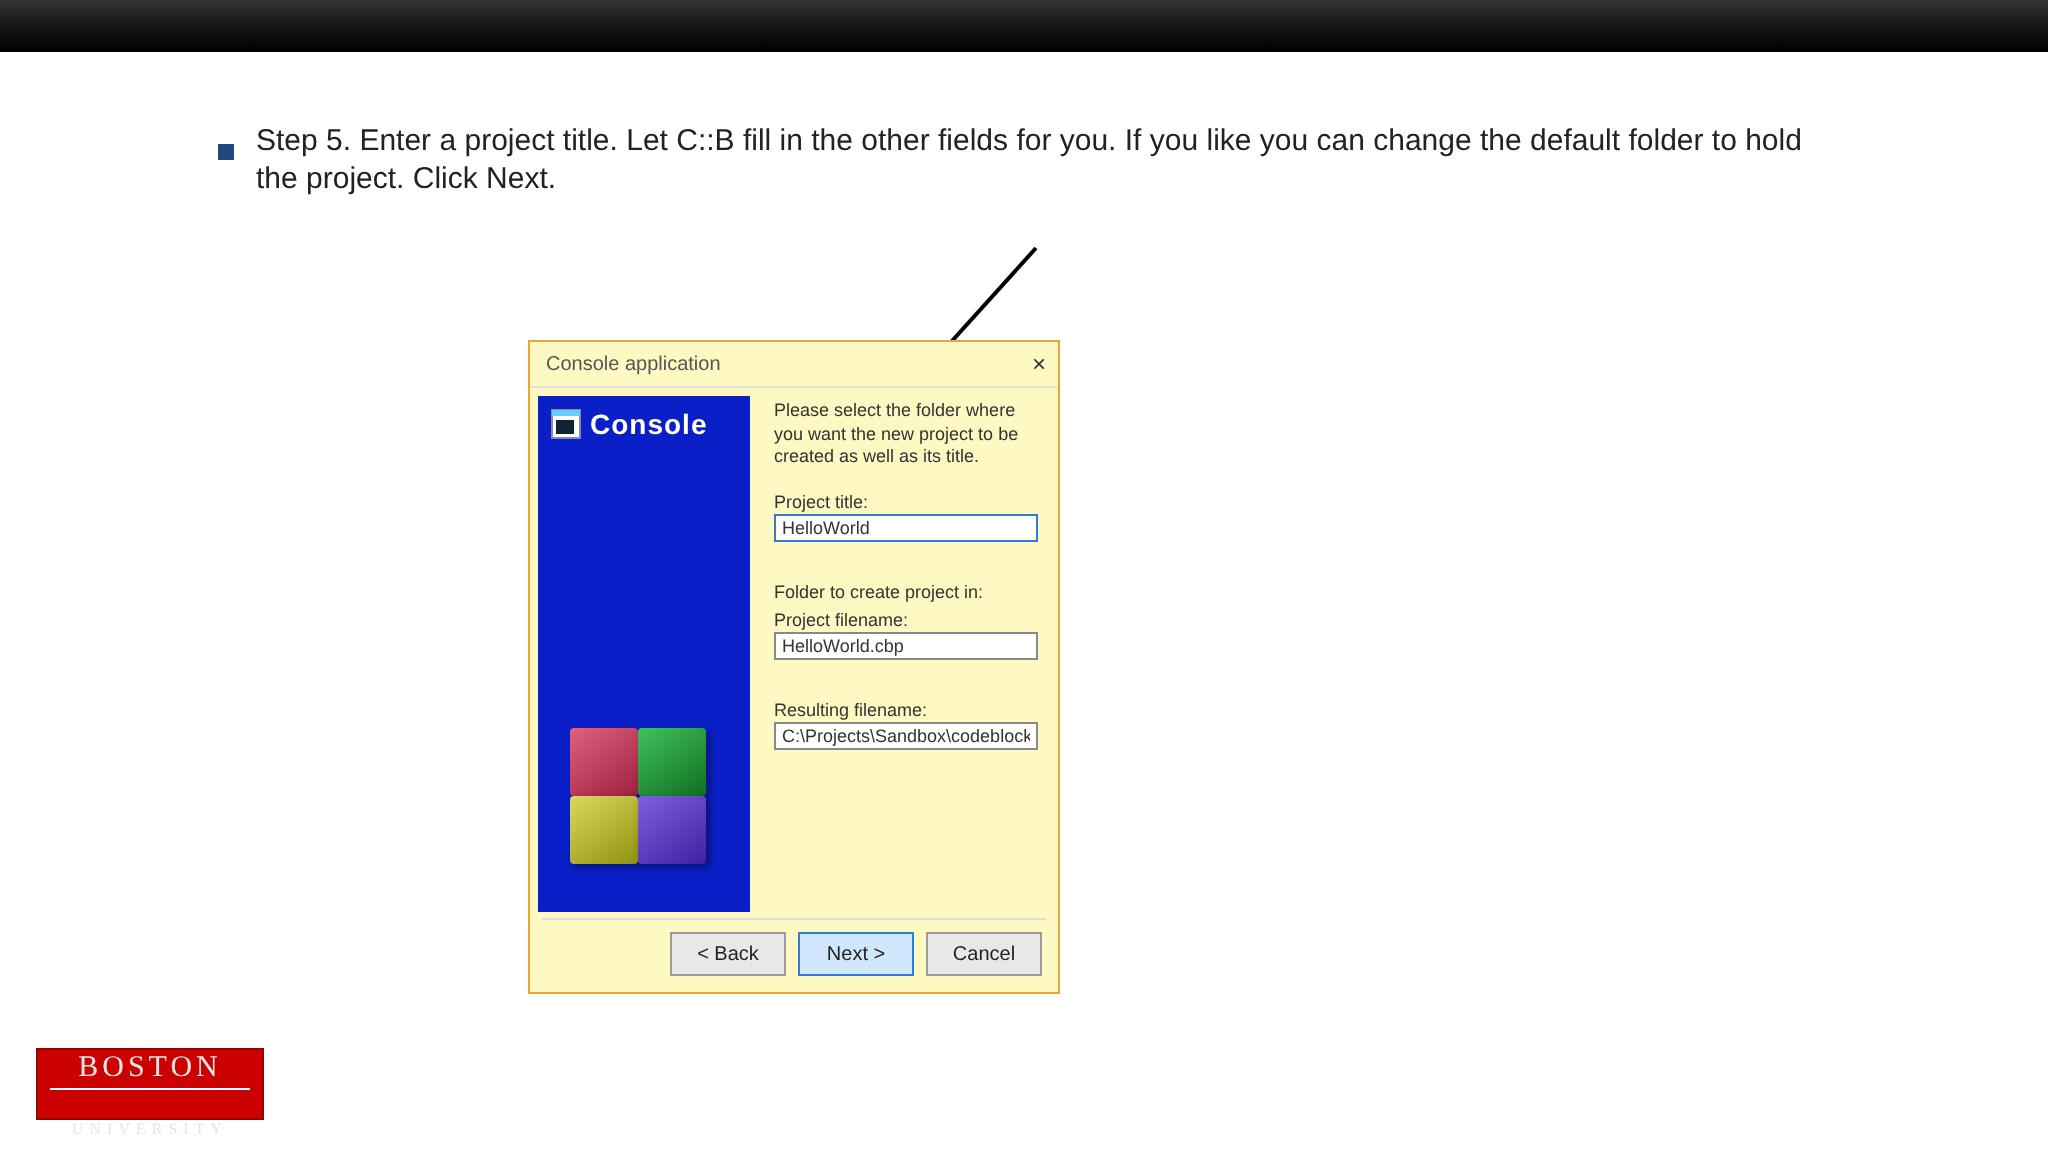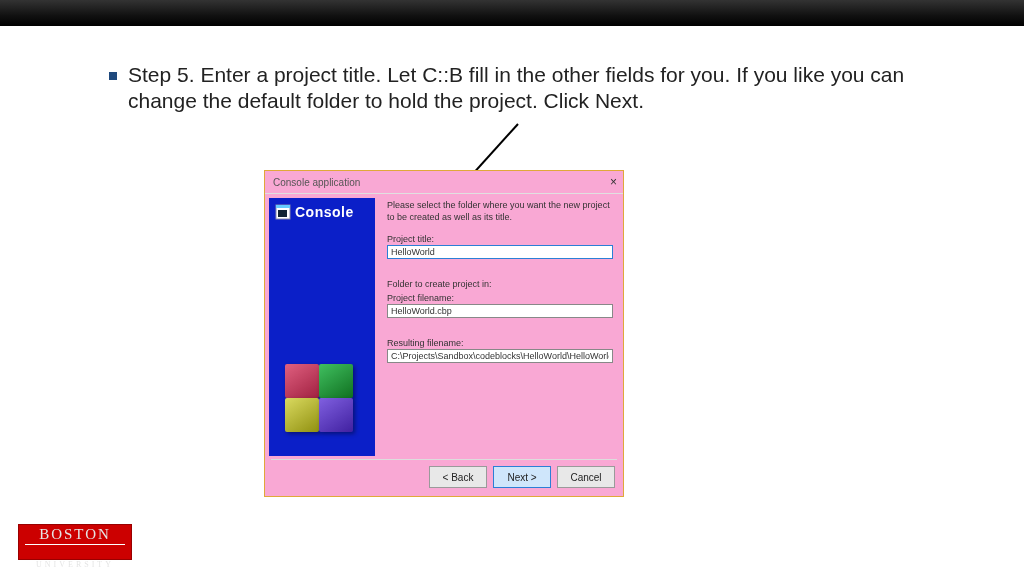--- a/index.html
+++ b/index.html
@@ -1,21 +1,21 @@
 <!DOCTYPE html>
 <html><head>
 <meta charset="utf-8">
 <style>
   html,body{margin:0;padding:0;width:1024px;height:576px;background:#fff;font-family:Arial,Helvetica,sans-serif;overflow:hidden}
   .topbar{position:absolute;left:0;top:0;width:1024px;height:26px;background:linear-gradient(#333,#111 60%,#000)}
   .slide-body{position:absolute;left:0;top:26px;right:0;bottom:0}
   .bullet{position:absolute;left:109px;top:42px;width:12px;height:12px}
   .bullet::before{content:"";position:absolute;left:0;top:4px;width:8px;height:8px;background:#1f497d}
-  .step-text{position:absolute;left:128px;top:36px;width:780px;font-size:21px;color:#222;line-height:1.25}
-  .dialog{position:absolute;left:264px;top:144px;width:360px;height:327px;border:1px solid #e0a839;background:#f9a8d4;box-sizing:border-box;font-family:"Segoe UI",Tahoma,sans-serif}
+  .step-text{position:absolute;left:128px;top:36px;width:780px;font-size:15px;color:#222;line-height:1.25}
+  .dialog{position:absolute;left:264px;top:144px;width:266px;height:327px;border:1px solid #e0a839;background:#fef9c3;box-sizing:border-box;font-family:"Segoe UI",Tahoma,sans-serif}
   .dlg-titlebar{height:22px;border-bottom:1px solid #e0e0e0;font-size:10px;color:#555;display:flex;align-items:center;justify-content:space-between;padding:0 6px 0 8px}
   .dlg-close{font-size:12px;color:#333}
   .dlg-content{display:flex;height:262px}
   .dlg-side{width:106px;background:#0b1fc8;position:relative;margin:4px 0 0 4px}
   .side-title{position:absolute;left:6px;top:6px;color:#fff;font-weight:bold;font-size:14px;letter-spacing:.5px;display:flex;align-items:flex-end;gap:4px}
   .side-title svg{width:16px;height:16px}
   .blocks{position:absolute;left:16px;bottom:22px;width:70px;height:70px}
   .blocks .c{position:absolute;width:34px;height:34px;border-radius:2px;box-shadow:2px 2px 4px rgba(0,0,0,.4)}
   .c1{left:0;top:0;background:linear-gradient(145deg,#e06080,#a02040)}
   .c2{left:34px;top:0;background:linear-gradient(145deg,#40c060,#107020)}

